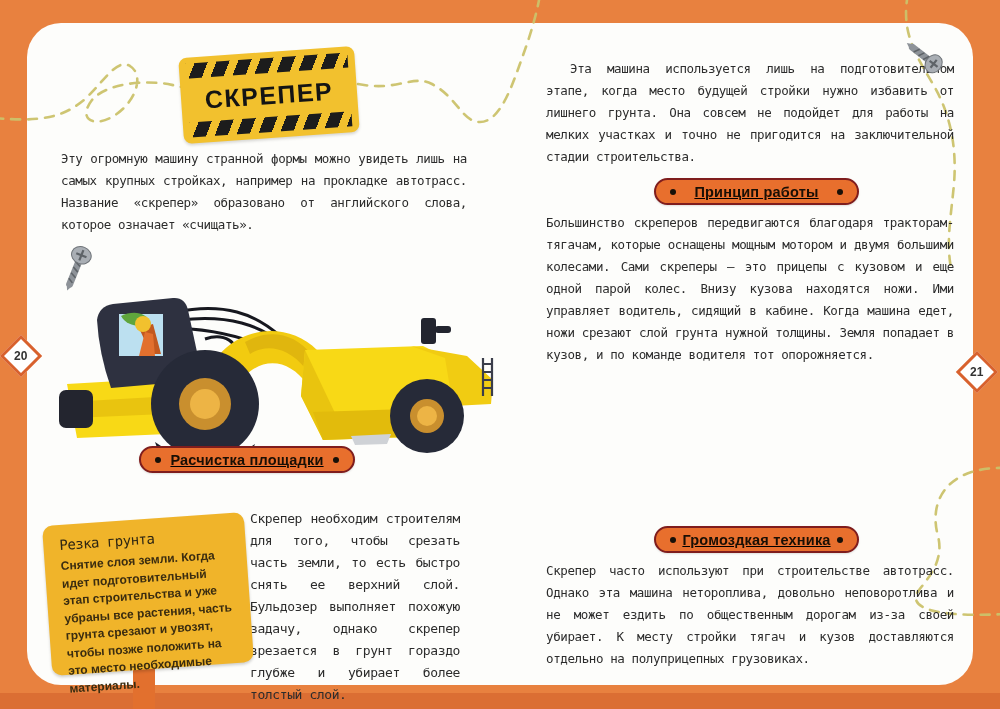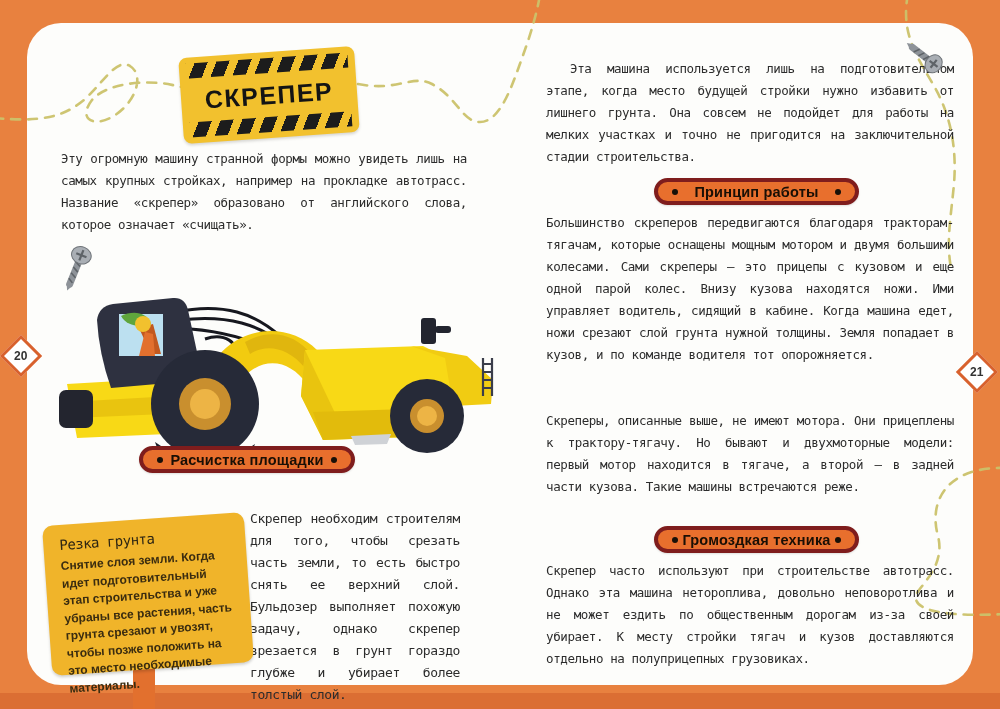--- a/index.html
+++ b/index.html
@@ -44,23 +44,24 @@
   }
   .hazard.top{ top:6px; }
   .hazard.bot{ bottom:6px; }
   .title-sign .label{
     font-weight:bold; font-size:25px; letter-spacing:1.5px; color:#141414;
   }
 
   
   .banner{
     position:absolute; height:27px; border-radius:14px;
-    background:#E86F2D; border:4px solid #7f1d1d;
+    background:#E86F2D; border:2px solid #7f1d1d;
     display:flex; align-items:center; justify-content:center;
     box-shadow:0 1px 2px rgba(0,0,0,.12);
+    text-decoration:underline;
   }
   .banner .txt{ font-weight:bold; font-size:14.5px; color:#190f05; letter-spacing:.2px; }
   .banner .dot{
     position:absolute; top:50%; width:6px; height:6px; border-radius:50%;
     background:#181008; transform:translateY(-50%);
   }
   .banner .dot.l{ left:14px; } .banner .dot.r{ right:14px; }
 
   
   .pagenum{
@@ -211,21 +212,20 @@
 
   <p class="tw indent" style="left:546px; top:58px; width:408px;">Эта машина используется лишь на подготовительном этапе, когда место будущей стройки нужно избавить от лишнего грунта. Она совсем не подойдет для работы на мелких участках и точно не пригодится на заключительной стадии строительства.</p>
 
   <div class="banner" style="left:654px; top:178px; width:205px;">
     <span class="dot l"></span>
     <span class="txt">Принцип работы</span>
     <span class="dot r"></span>
   </div>
   <p class="tw" style="left:546px; top:212px; width:408px;">Большинство скреперов передвигаются благодаря тракторам-тягачам, которые оснащены мощным мотором и двумя большими колесами. Сами скреперы — это прицепы с кузовом и еще одной парой колес. Внизу кузова находятся ножи. Ими управляет водитель, сидящий в кабине. Когда машина едет, ножи срезают слой грунта нужной толщины. Земля попадает в кузов, и по команде водителя тот опорожняется.</p>
 
-  <p class="tw" style="left:546px; top:410px; width:408px;">Скреперы, описанные выше, не имеют мотора. Они прицеплены к трактору-тягачу. Но бывают и двухмоторные модели: первый мотор находится в тягаче, а второй — в задней части кузова. Такие машины встречаются реже.</p>
 
   <div class="banner" style="left:654px; top:526px; width:205px;">
     <span class="dot l"></span>
     <span class="txt">Громоздкая техника</span>
     <span class="dot r"></span>
   </div>
   <p class="tw" style="left:546px; top:560px; width:408px;">Скрепер часто используют при строительстве автотрасс. Однако эта машина нетороплива, довольно неповоротлива и не может ездить по общественным дорогам из-за своей убирает. К месту стройки тягач и кузов доставляются отдельно на полуприцепных грузовиках.</p>
 
 </div>
 

